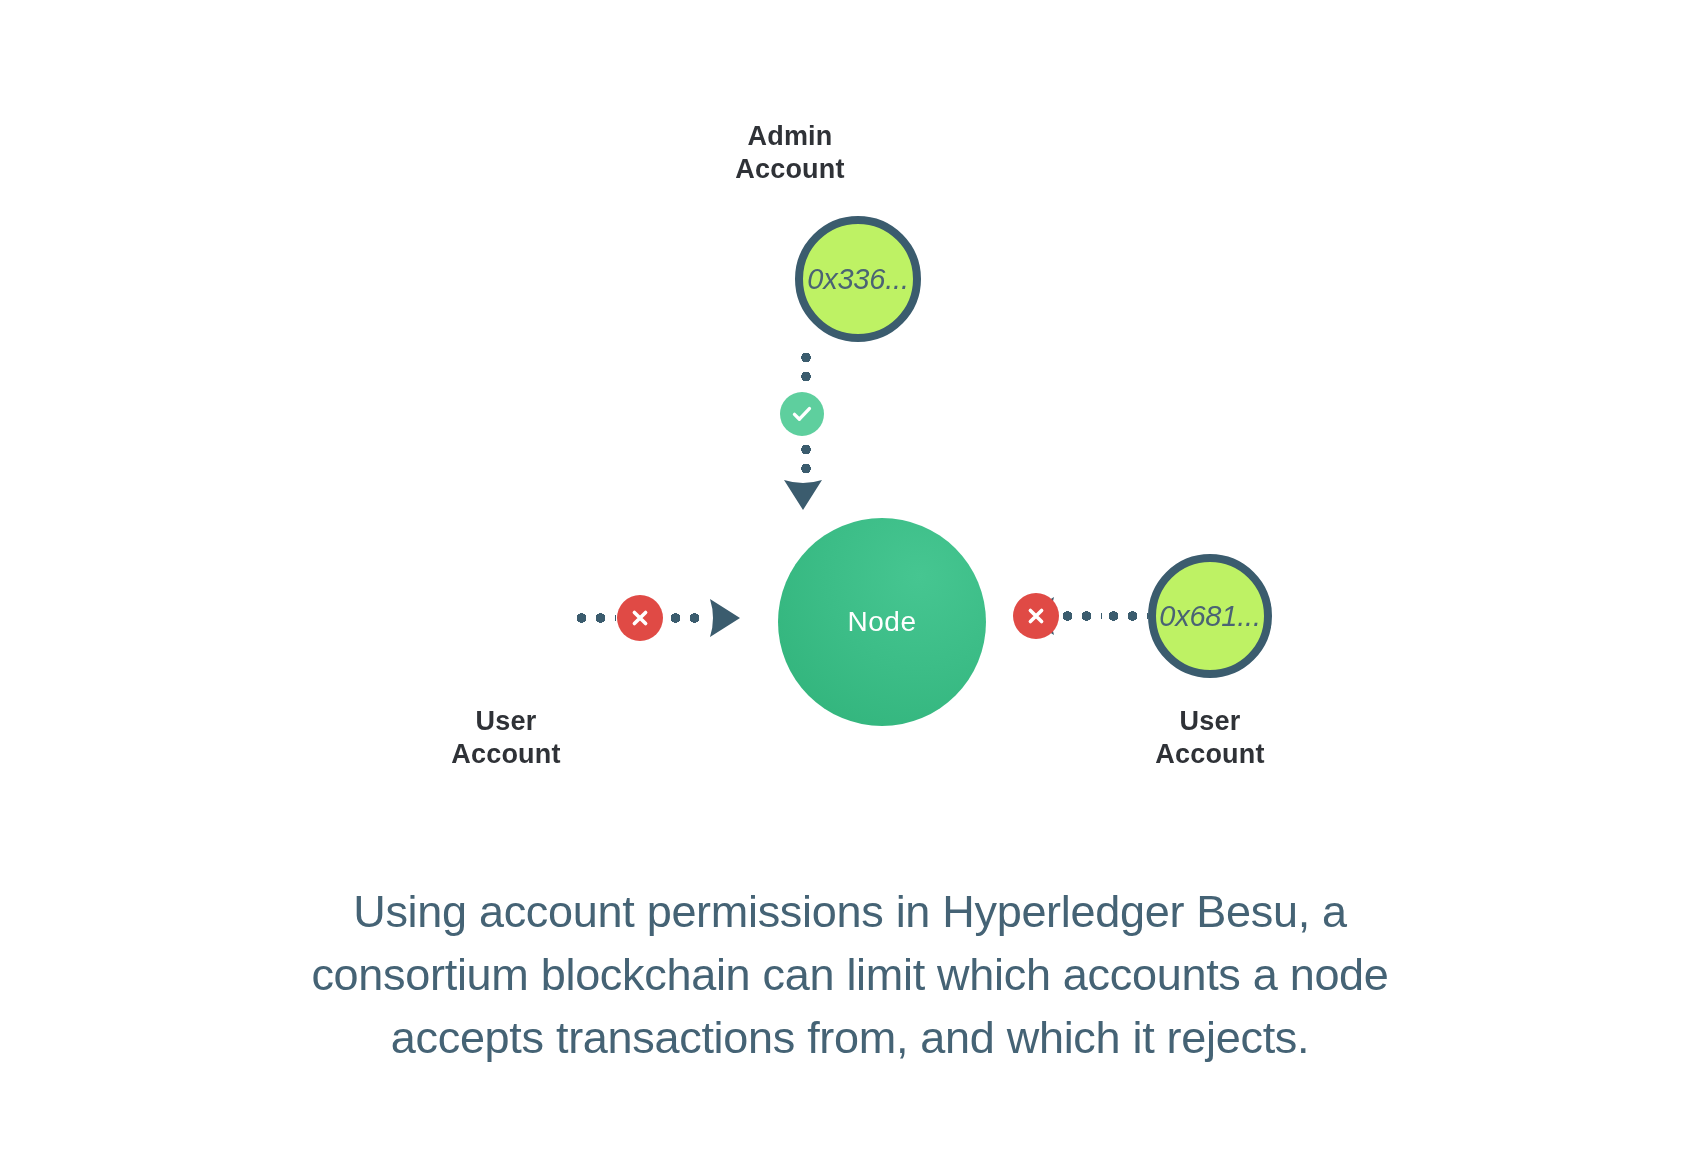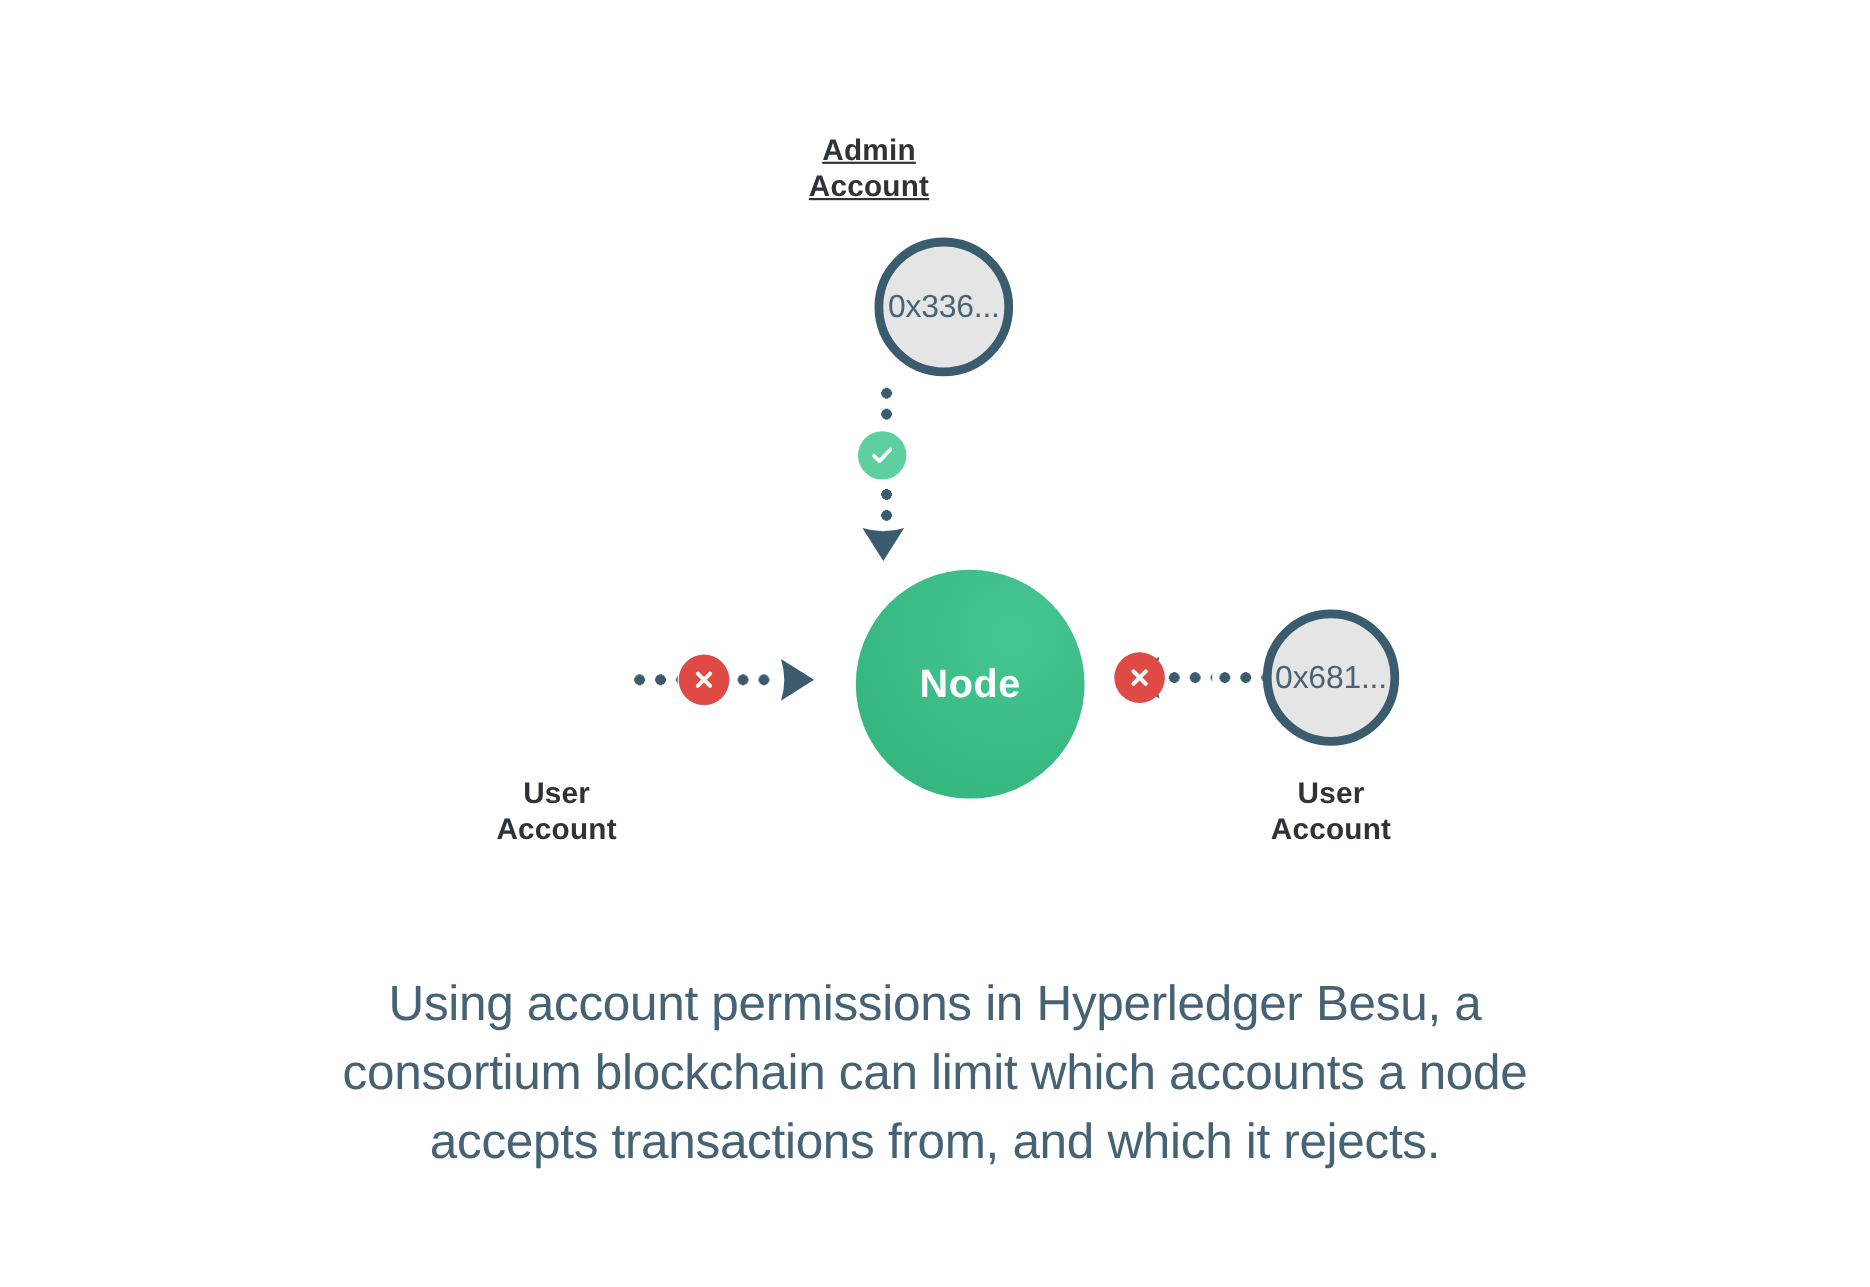--- a/index.html
+++ b/index.html
@@ -39,47 +39,48 @@
     font-size: 27px;
     line-height: 33px;
     color: #2f3237;
     letter-spacing: 0.2px;
     white-space: pre-line;
   }
 
   .acct-circle {
     position: absolute;
     border-radius: 50%;
-    background: #e5e5e5;
+    background: #bef264;
     border: 8px solid #3b5c6e;
     box-sizing: border-box;
     display: flex;
     align-items: center;
     justify-content: center;
+    font-style: italic;
   }
   .acct-circle .addr {
     font-size: 29px;
     color: #4a6374;
     font-family: "Liberation Sans", sans-serif;
     letter-spacing: -0.2px;
     line-height: 1;
   }
 
   .center-node {
     position: absolute;
     border-radius: 50%;
     background: radial-gradient(circle at 68% 28%, #46c691 0%, #3cbd87 45%, #2fb279 100%);
     display: flex;
     align-items: center;
     justify-content: center;
   }
   .center-node .node-text {
     color: #ffffff;
-    font-weight: bold;
-    font-size: 36px;
+    font-weight: normal;
+    font-size: 28px;
     letter-spacing: 0.5px;
     text-align: right;
   }
 
   
   .dots-v {
     position: absolute;
     width: 10px;
     background-image: radial-gradient(circle, #3b5c6e 44%, rgba(0,0,0,0) 46%);
     background-size: 10px 19px;
@@ -129,21 +130,21 @@
     font-weight: 400;
   }
 </style>
 </head>
 <body>
 
 <div id="stage">
 
   <div id="diagram">
 
-    <div class="node-label" style="left:690px; top:120px; width:200px;text-decoration:underline;">Admin
+    <div class="node-label" style="left:690px; top:120px; width:200px;">Admin
 Account</div>
 
     <div class="acct-circle" style="left:795px; top:216px; width:126px; height:126px;">
       <span class="addr">0x336...</span>
     </div>
 
     <div class="dots-v" style="left:801px; top:348px; height:42px;"></div>
 
     <div class="badge ok" style="left:780px; top:392px; width:44px; height:44px;">
       <svg width="26" height="26" viewBox="0 0 26 26">

